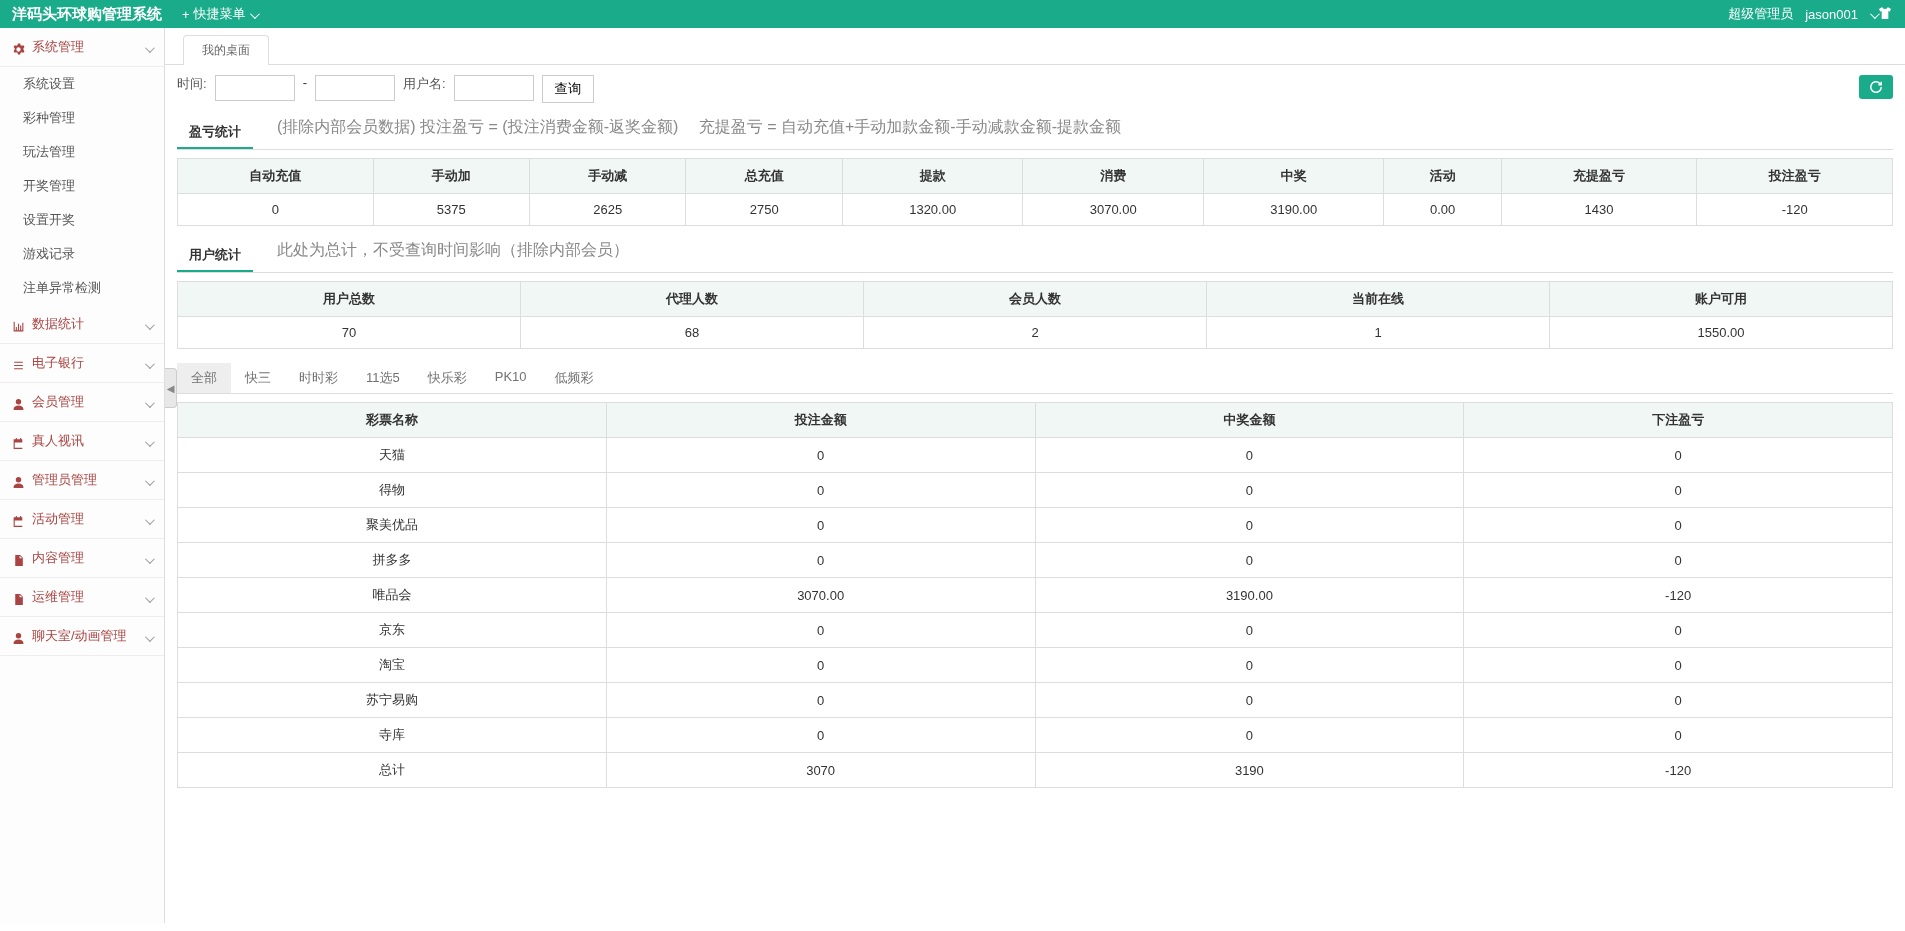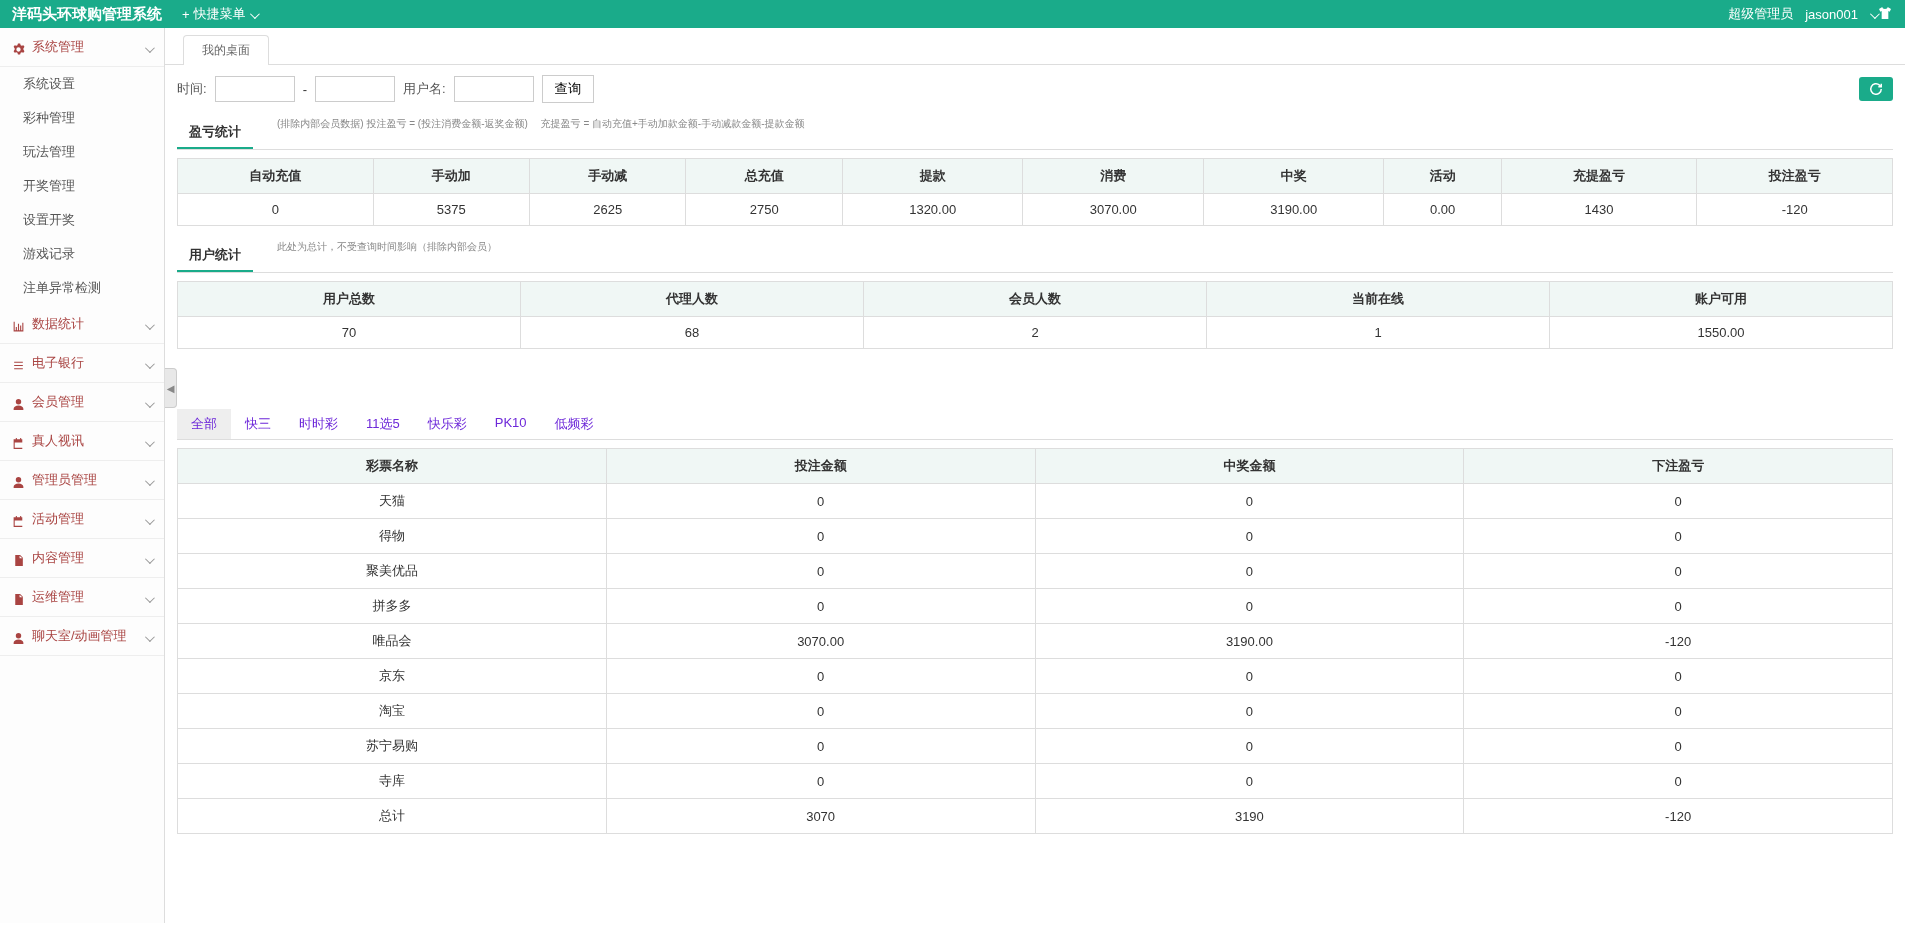--- a/index.html
+++ b/index.html
@@ -64,21 +64,21 @@
   font-size: 12px;
   background: #fff;
   color: #666;
   position: relative;
   top: 1px;
 }
 
 
 .filter-row {
   display: flex;
-  align-items: center;
+  align-items: flex-start;
   gap: 8px;
   padding: 10px 12px;
 }
 .filter-row label { color: #555; }
 .filter-row input[type="text"] {
   border: 1px solid #ccc;
   height: 26px;
   width: 80px;
   padding: 0 6px;
 }
@@ -107,21 +107,21 @@
   gap: 24px;
   margin: 4px 12px 0 12px;
   border-bottom: 1px solid #ddd;
 }
 .section-tab {
   border-bottom: 2px solid #1aab8a;
   padding: 6px 12px;
   font-weight: bold;
   color: #333;
 }
-.section-note { color: #888; font-size: 10px; }
+.section-note { color: #888; font-size: 16px; }
 
 
 table {
   width: calc(100% - 24px);
   margin: 8px 12px;
   border-collapse: collapse;
 }
 th {
   background: #f0f7f5;
   border: 1px solid #ddd;
@@ -139,22 +139,21 @@
 .lot-tabs {
   display: flex;
   gap: 0;
   margin: 14px 12px 0 12px;
   border-bottom: 1px solid #ddd;
 }
 .lot-tab {
   padding: 6px 14px;
   cursor: pointer;
   font-size: 13px;
-  color: #6d28d9;
-  margin-top: 46px;
+  color: #737373;
 }
 .lot-tab.active {
   background: #eee;
 }
 
 .collapse-handle {
   position: absolute;
   left: 0;
   top: 340px;
   width: 12px;

